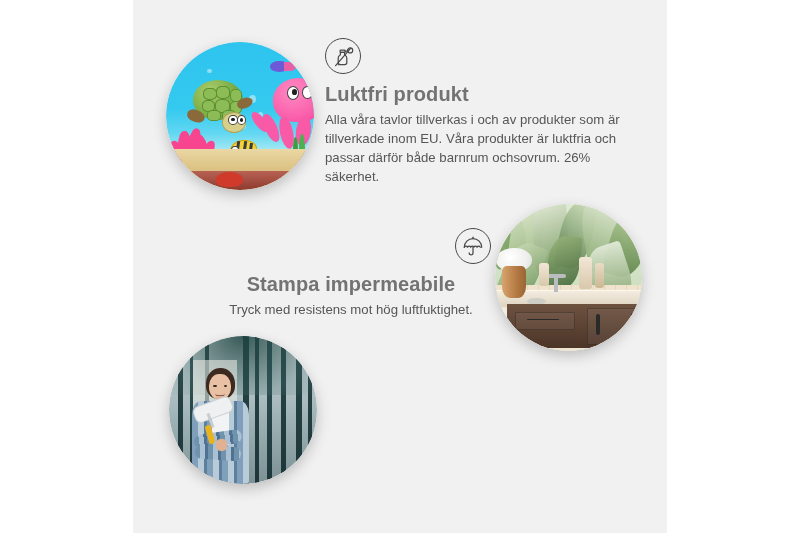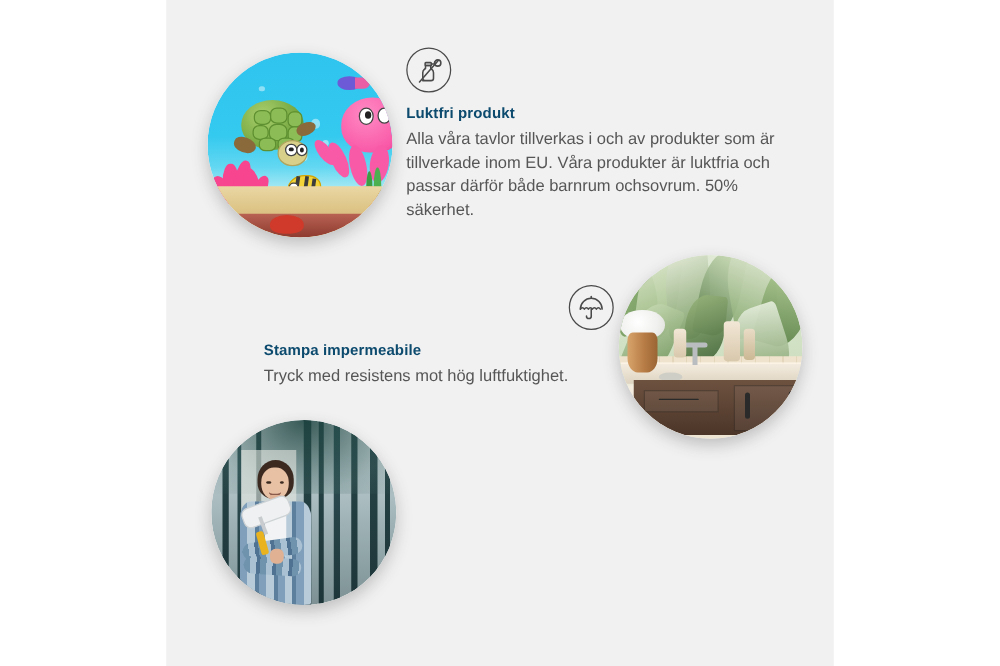--- a/index.html
+++ b/index.html
@@ -26,23 +26,23 @@
     width: 534px;
     height: 533px;
     background: #f1f1f1;
   }
 
   
   .feature {
     position: absolute;
   }
   .feature-heading {
-    font-size: 12px;
+    font-size: 20px;
     font-weight: bold;
-    color: #0c4a6e;
+    color: #737373;
     letter-spacing: .1px;
     margin: 0 0 4px 0;
     white-space: nowrap;
   }
   .feature-body {
     font-size: 13.2px;
     line-height: 19px;
     color: #565656;
     margin: 0;
   }
@@ -207,24 +207,24 @@
         <svg width="24" height="24" viewBox="0 0 24 24" fill="none" stroke="#4a4a4a" stroke-width="1.25" stroke-linecap="round" stroke-linejoin="round">
           <path d="M7.2 20.5h6.6a2 2 0 0 0 2-2v-4.3a3.6 3.6 0 0 0-1.6-3l-.6-.4V8.4H9.4v2.4l-.6.4a3.6 3.6 0 0 0-1.6 3v4.3a2 2 0 0 0 2 2z"></path>
           <rect x="9.1" y="6.1" width="5" height="2.3" rx=".6"></rect>
           <path d="M14.1 7.2h2.6"></path>
           <circle cx="19.2" cy="6.4" r="2.5"></circle>
           <path d="M16.7 7.2v-1.6"></path>
           <path d="M4.6 21.6 19.6 4.4"></path>
         </svg>
       </div>
       <p class="feature-heading">Luktfri produkt</p>
-      <p class="feature-body">Alla våra tavlor tillverkas i och av produkter som är tillverkade inom EU. Våra produkter är luktfria och passar därför både barnrum ochsovrum. 50% säkerhet.</p>
-    </div>
-
-    <div class="feature" style="left:78px; top:228px; width:280px; text-align:left;">
+      <p class="feature-body">Alla våra tavlor tillverkas i och av produkter som är tillverkade inom EU. Våra produkter är luktfria och passar därför både barnrum ochsovrum. 26% säkerhet.</p>
+    </div>
+
+    <div class="feature" style="left:78px; top:228px; width:280px; text-align:center;">
       <div class="icon-circle" style="margin-left:auto; margin-right:0;">
         <svg width="24" height="24" viewBox="0 0 24 24" fill="none" stroke="#4a4a4a" stroke-width="1.25" stroke-linecap="round" stroke-linejoin="round">
           <path d="M3.3 13.3a8.7 8.7 0 0 1 17.4 0"></path>
           <path d="M3.3 13.3c.9-1.5 2.3-1.5 3.2 0 .9-1.5 2.3-1.5 3.2 0 .9-1.5 2.3-1.5 3.2 0 .9-1.5 2.3-1.5 3.2 0 .9-1.5 2.3-1.5 3.2 0"></path>
           <path d="M12 13.3v5.6a1.9 1.9 0 0 1-3.8 0"></path>
           <path d="M12 4.6V3.2"></path>
         </svg>
       </div>
       <p class="feature-heading">Stampa impermeabile</p>
       <p class="feature-body">Tryck med resistens mot hög luftfuktighet.</p>

